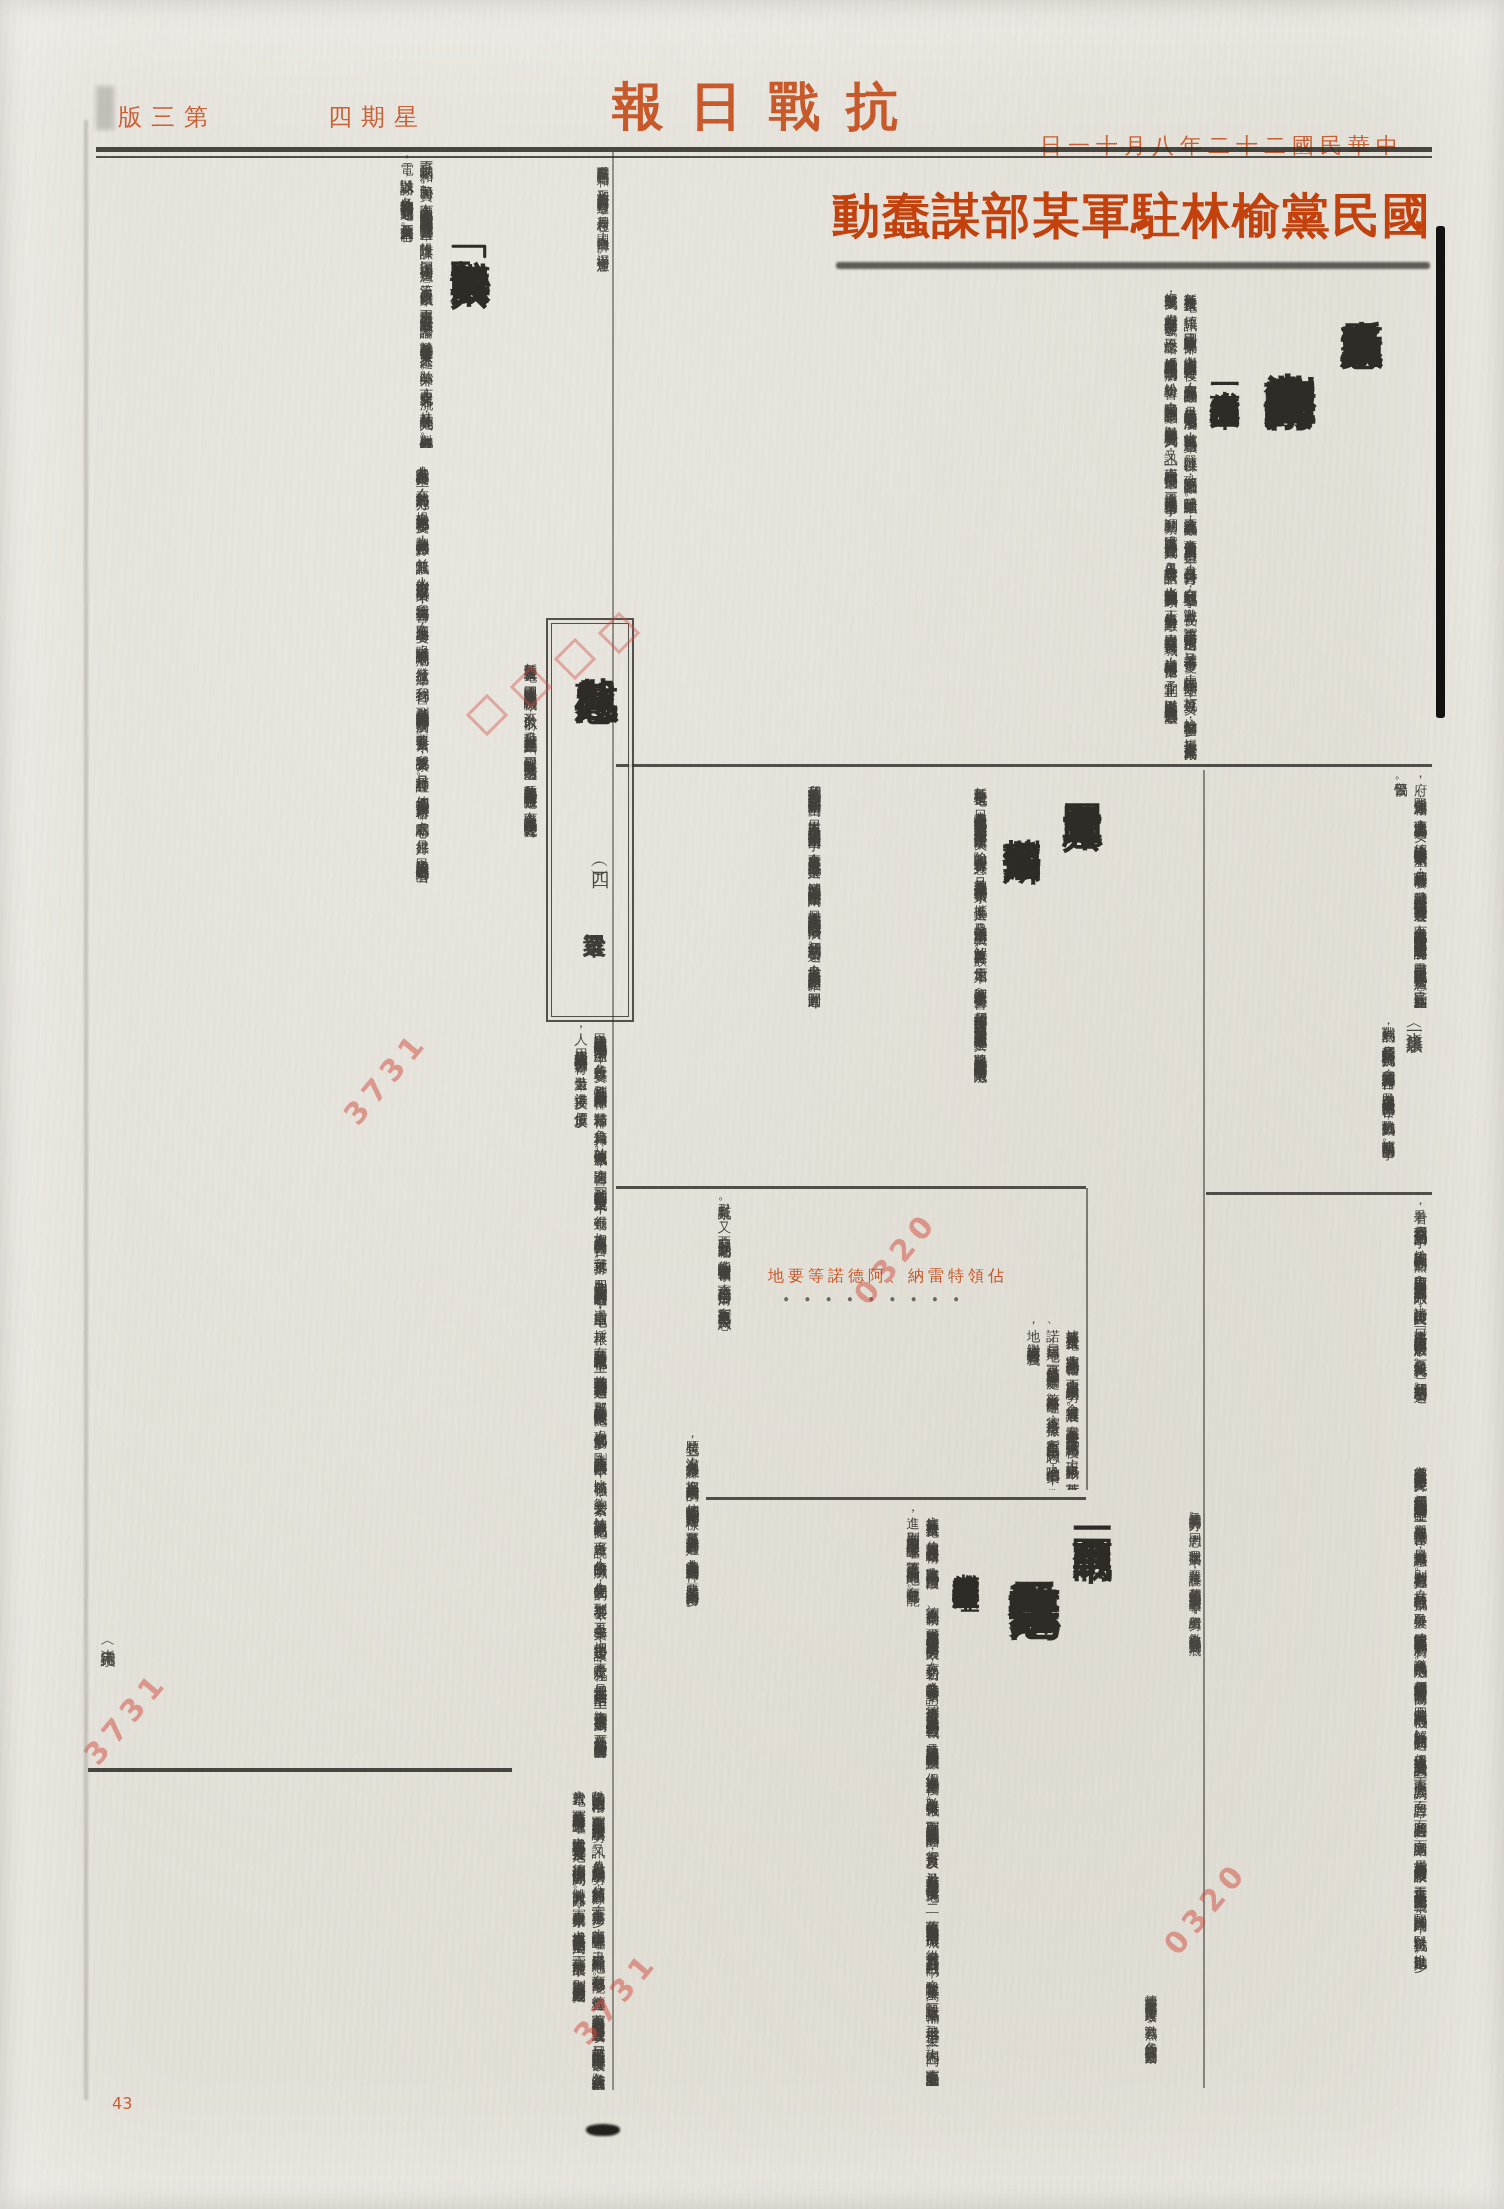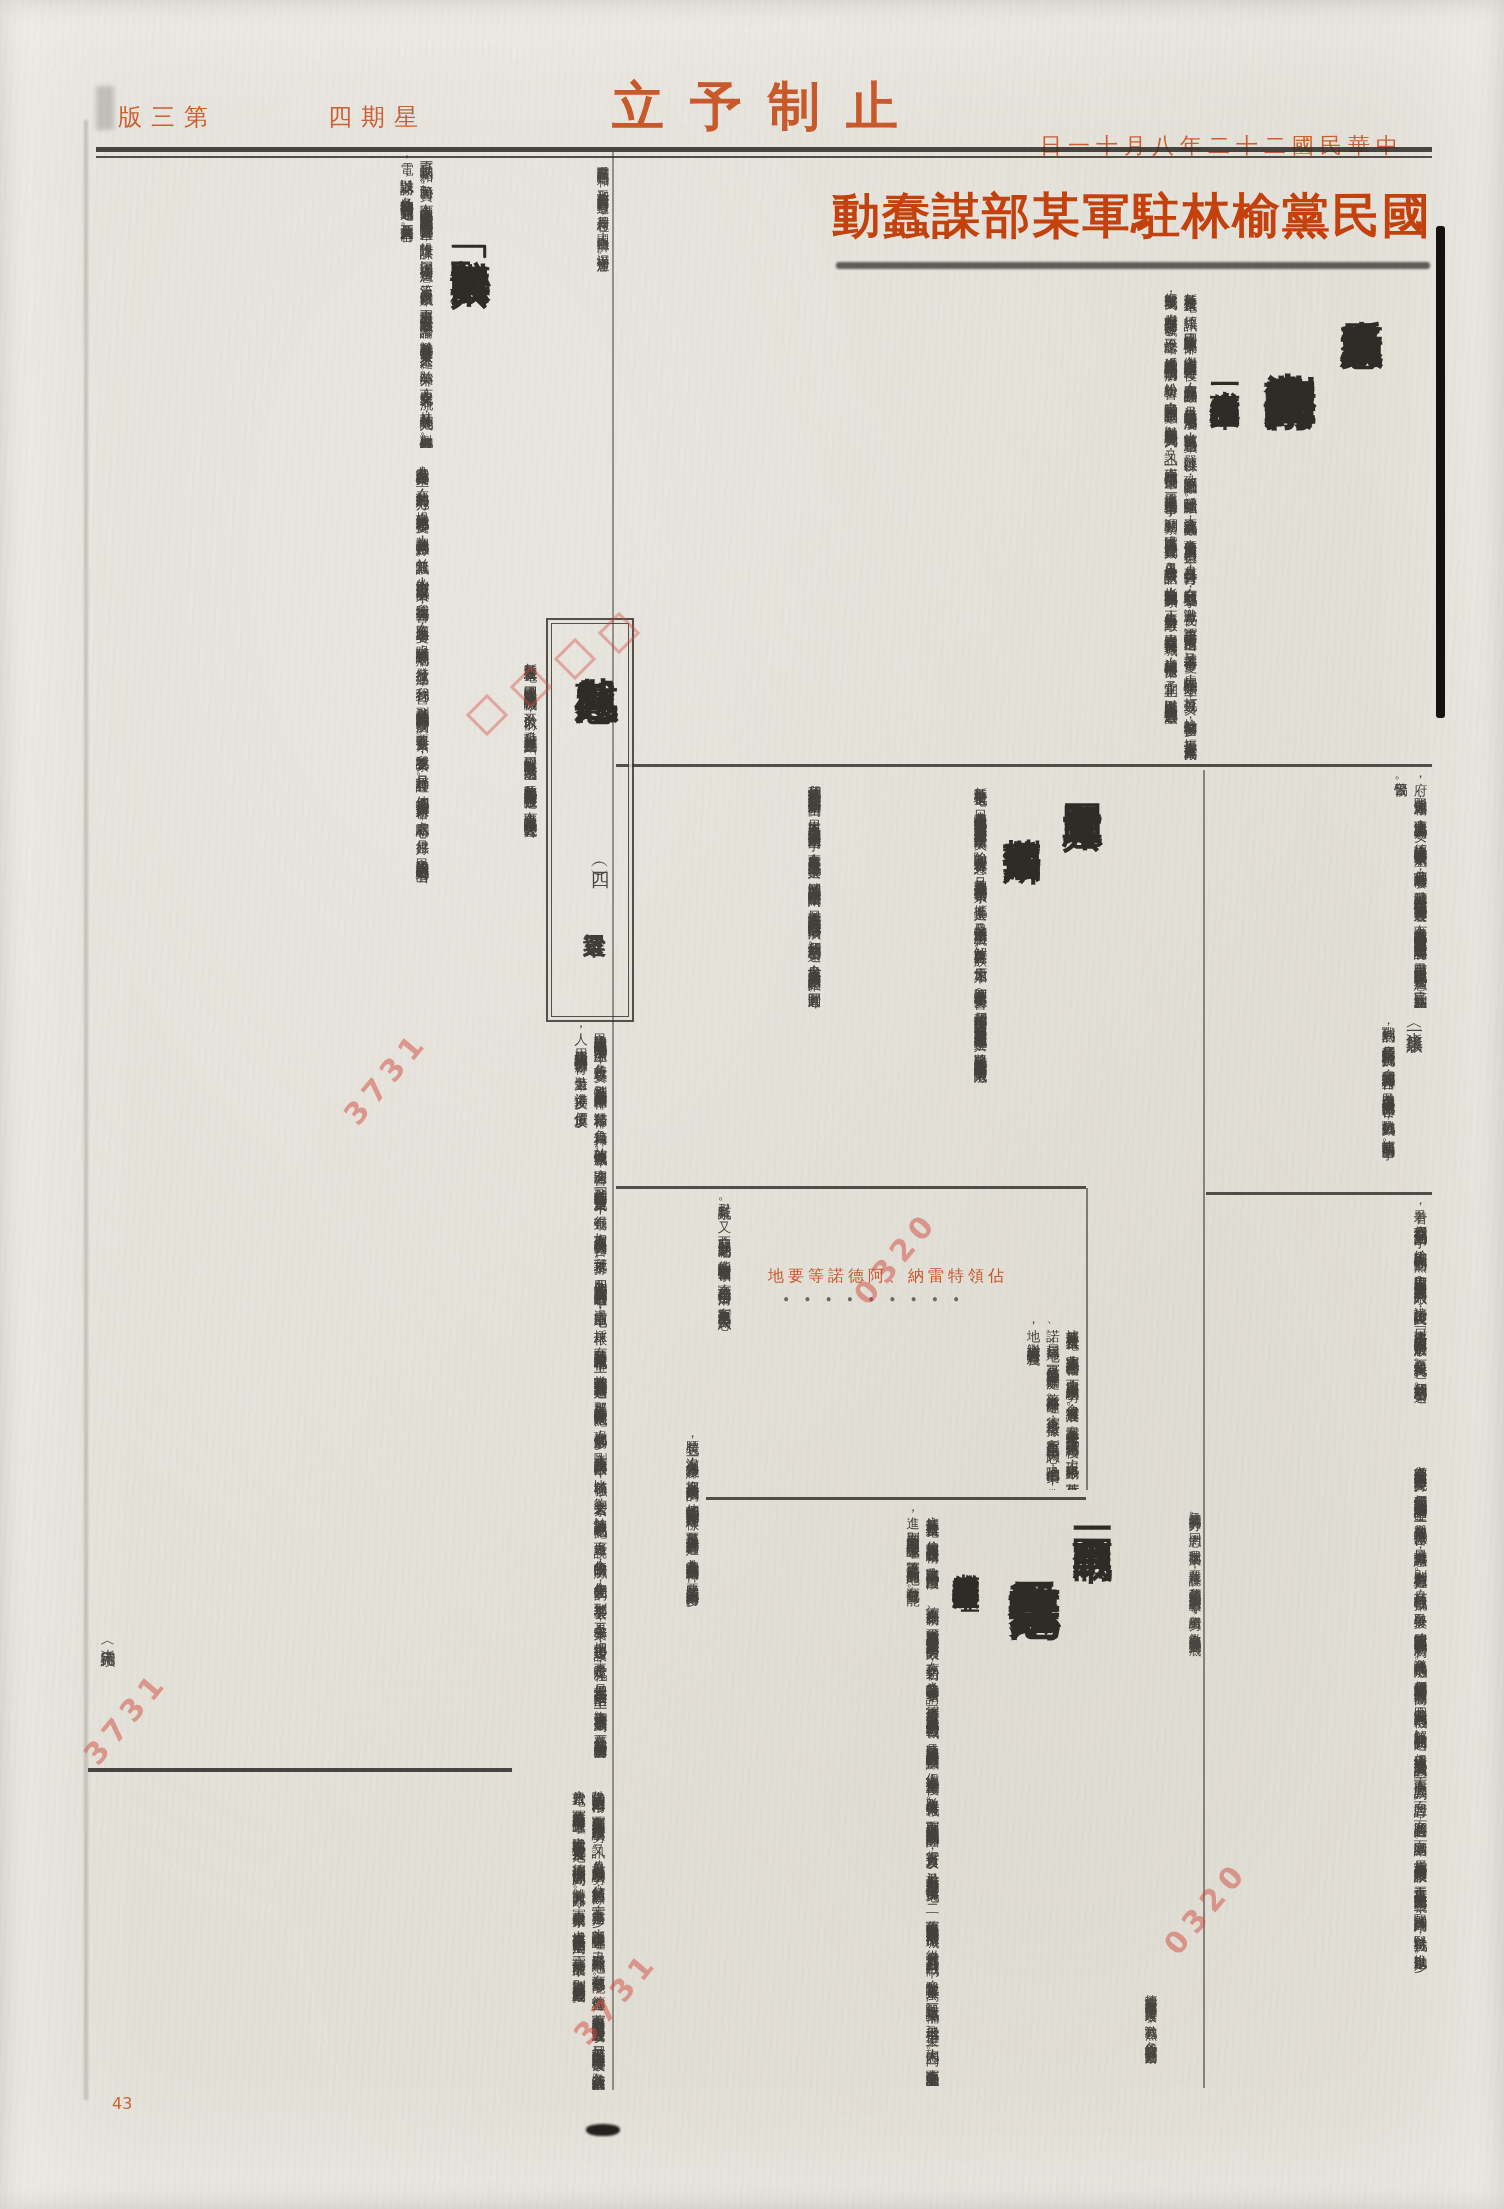--- a/index.html
+++ b/index.html
@@ -104,21 +104,21 @@
   .wm4{left:560px;top:1980px;} .wm5{left:1150px;top:1890px;}
   .dia1{left:472px;top:700px;} .dia2{left:516px;top:672px;} .dia3{left:560px;top:644px;} .dia4{left:604px;top:618px;}
 </style>
 </head>
 <body>
 
 <div id="page">
   <div class="texture"></div>
 
   <div class="ht hdr-date">日一十月八年二十二國民華中</div>
-  <div class="ht masthead">立予制止</div>
+  <div class="ht masthead">報日戰抗</div>
   <div class="ht weekday">四期星</div>
   <div class="ht edition">版三第</div>
   <div class="rule rule-a"></div>
   <div class="rule rule-b"></div>
 
   <div class="ht banner-headline">動蠢謀部某軍駐林榆黨民國</div>
   <div class="rule banner-smudge"></div>
   <div class="vt deck-main">綏米邊境羣衆緊急動員</div>
   <div class="vt deck-bold">申請制止共禦外侮</div>
   <div class="vt deck-sub">南綫一六七師仍侵擾未已</div>

